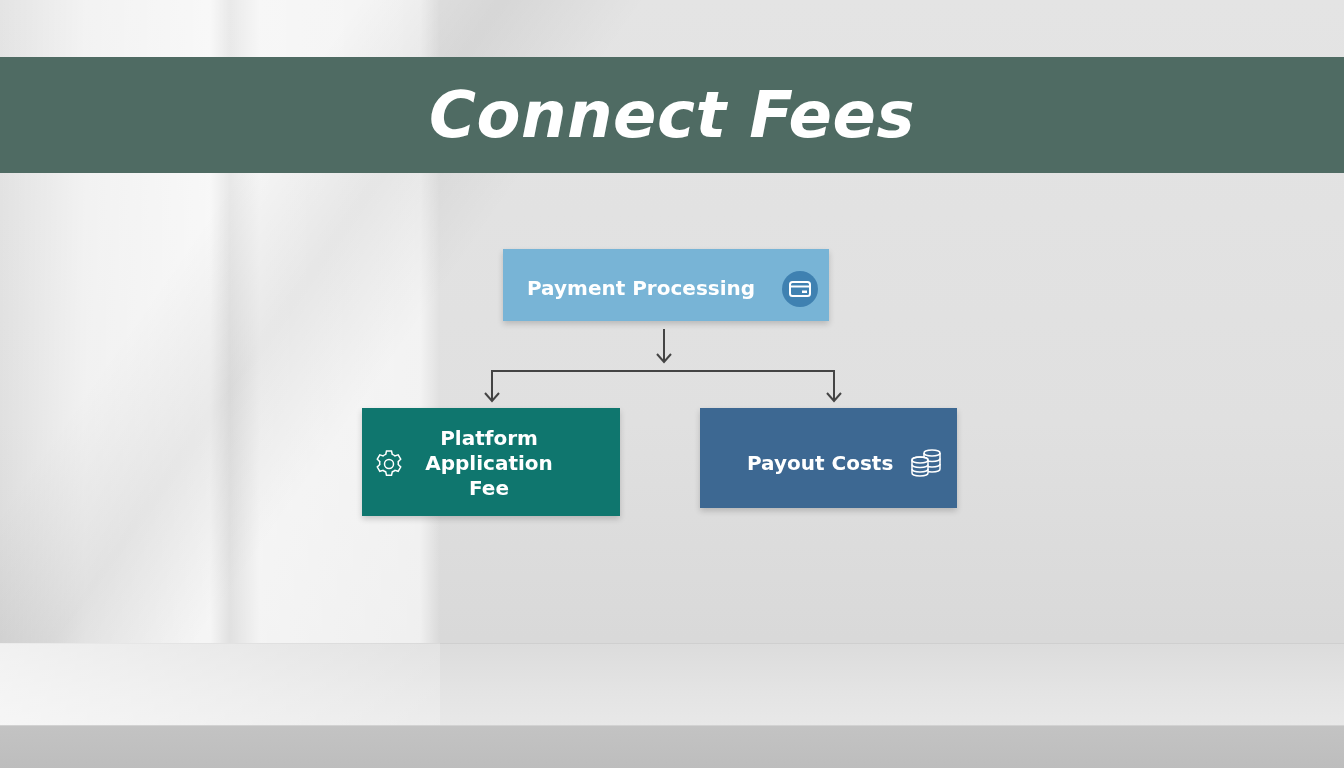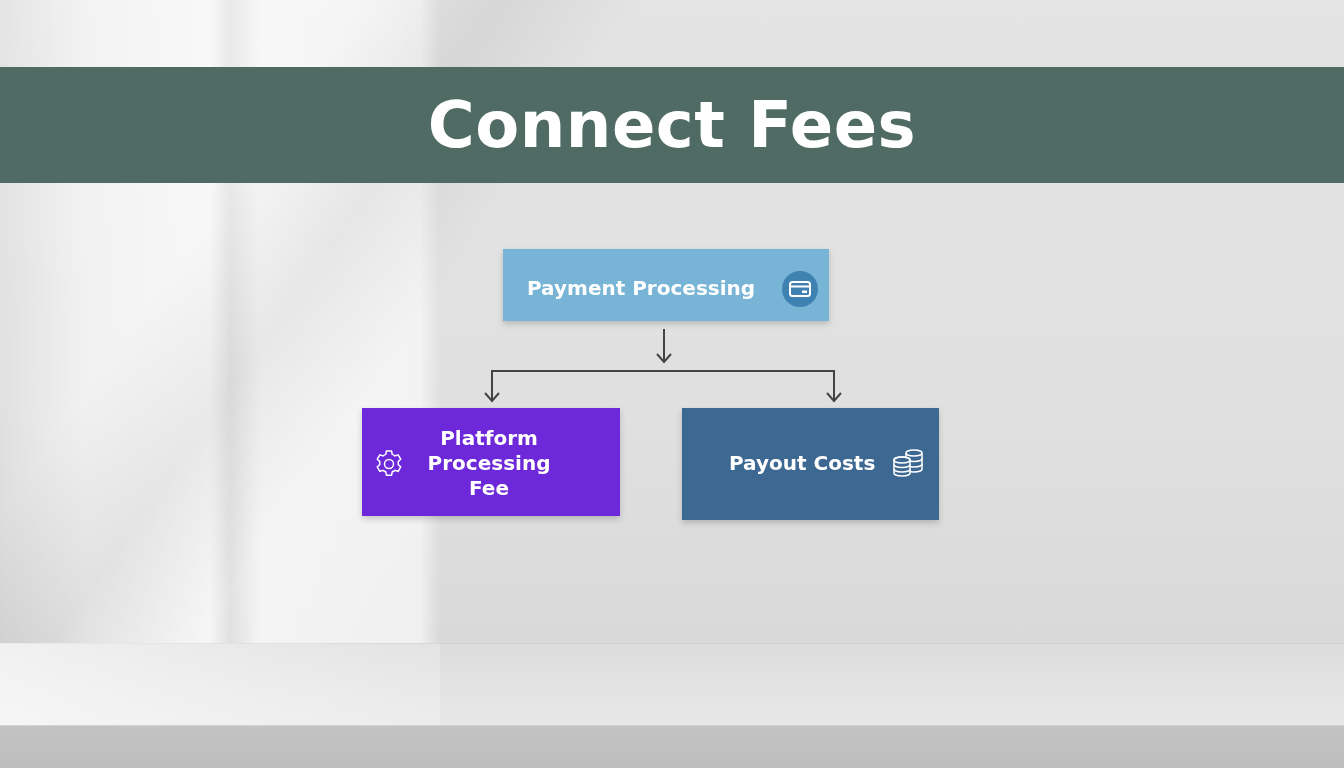--- a/index.html
+++ b/index.html
@@ -27,50 +27,50 @@
     .floor-glare {
       position:absolute; left:0; top:643px; width:440px; height:82px;
       background: linear-gradient(90deg, rgba(255,255,255,0.6), rgba(255,255,255,0.2));
     }
     .floor-edge {
       position:absolute; left:0; top:725px; width:1344px; height:43px;
       background: linear-gradient(180deg, #c3c3c3 0%, #bdbdbd 100%);
       border-top:1px solid #d2d2d2;
     }
     .title-banner {
-      position:absolute; left:0; top:67px; width:1344px; height:116px;
+      position:absolute; left:0; top:57px; width:1344px; height:116px;
       background:#4f6b63;
-      display:flex; align-items:center; justify-content:center;
+      display:flex; align-items:center; justify-content:center;font-style:italic;
     }
     .title-text {
       color:#ffffff; font-family:"DejaVu Sans", sans-serif; font-weight:bold;
       font-size:64px; letter-spacing:0.5px;
     }
     .box {
       position:absolute; display:flex; align-items:center; justify-content:center;
       color:#ffffff; font-weight:bold; font-family:"DejaVu Sans", sans-serif;
       box-shadow: 0 3px 6px rgba(0,0,0,0.18);
     }
     .box-payment {
       left:503px; top:249px; width:326px; height:72px; background:#78b4d6;
       font-size:20px;
     }
     .box-payment .label { position:absolute; left:24px; top:27px; }
     .box-payment .icon-circle {
       position:absolute; left:279px; top:22px; width:36px; height:36px; border-radius:50%;
       background:#3f81b1; display:flex; align-items:center; justify-content:center;
     }
     .box-platform {
-      left:362px; top:408px; width:258px; height:108px; background:#6d28d9;
+      left:362px; top:408px; width:258px; height:108px; background:#0f766e;
       font-size:20px; text-align:center; line-height:25px;
     }
     .box-platform .label { position:absolute; left:52px; top:18px; width:150px; }
     .box-platform .icon { position:absolute; left:11px; top:40px; }
     .box-payout {
-      left:682px; top:408px; width:257px; height:112px; background:#3d6892;
+      left:700px; top:408px; width:257px; height:100px; background:#3d6892;
       font-size:20px;
     }
     .box-payout .label { position:absolute; left:47px; top:43px; }
     .box-payout .icon { position:absolute; left:209px; top:40px; }
     .connectors { position:absolute; left:0; top:0; width:1344px; height:768px; pointer-events:none; }
   </style>
 </head>
 <body>
 
 <div class="wall-light"></div>
@@ -108,21 +108,21 @@
   <span class="icon">
     <svg width="32" height="32" viewBox="0 0 32 32">
       <g fill="none" stroke="#ffffff" stroke-width="1.5">
         <path d="M13.5 3 h5 l0.8 3.4 a10 10 0 0 1 2.6 1.5 l3.3 -1 2.5 4.3 -2.5 2.4 a10 10 0 0 1 0 3 l2.5 2.4 -2.5 4.3 -3.3 -1 a10 10 0 0 1 -2.6 1.5 l-0.8 3.4 h-5 l-0.8 -3.4 a10 10 0 0 1 -2.6 -1.5 l-3.3 1 -2.5 -4.3 2.5 -2.4 a10 10 0 0 1 0 -3 l-2.5 -2.4 2.5 -4.3 3.3 1 a10 10 0 0 1 2.6 -1.5 z"></path>
         <circle cx="16" cy="16" r="4.5"></circle>
       </g>
     </svg>
   </span>
   <span class="label">
     <span style="display:block">Platform</span>
-    <span style="display:block">Processing</span>
+    <span style="display:block">Application</span>
     <span style="display:block">Fee</span>
   </span>
 </div>
 
 <div class="box box-payout">
   <span class="label">Payout Costs</span>
   <span class="icon">
     <svg width="34" height="30" viewBox="0 0 34 30">
       <g fill="none" stroke="#ffffff" stroke-width="1.5">
         <ellipse cx="23" cy="5" rx="8" ry="3"></ellipse>

